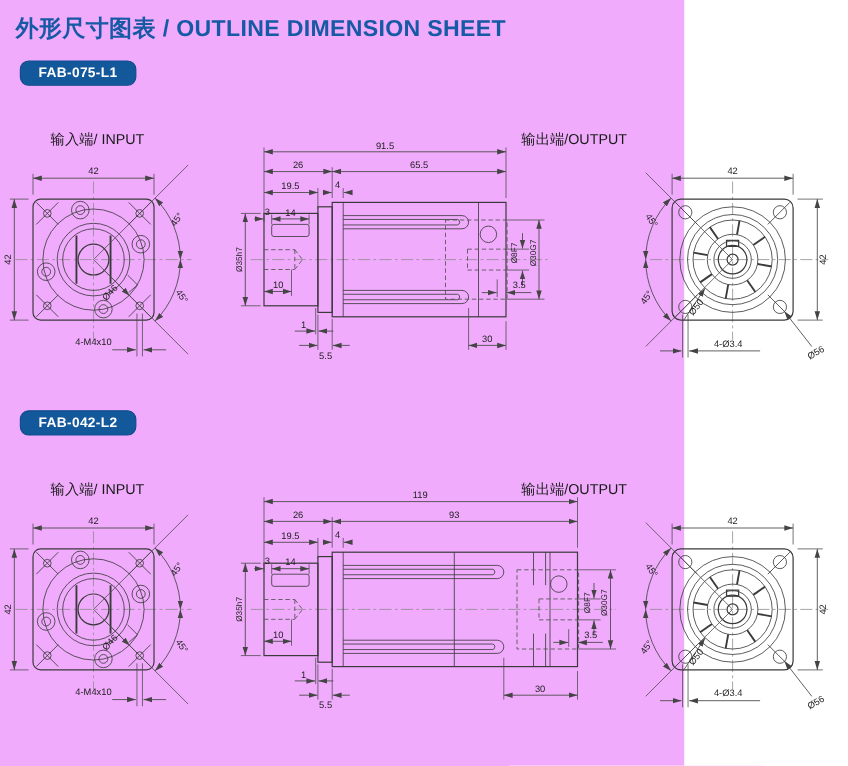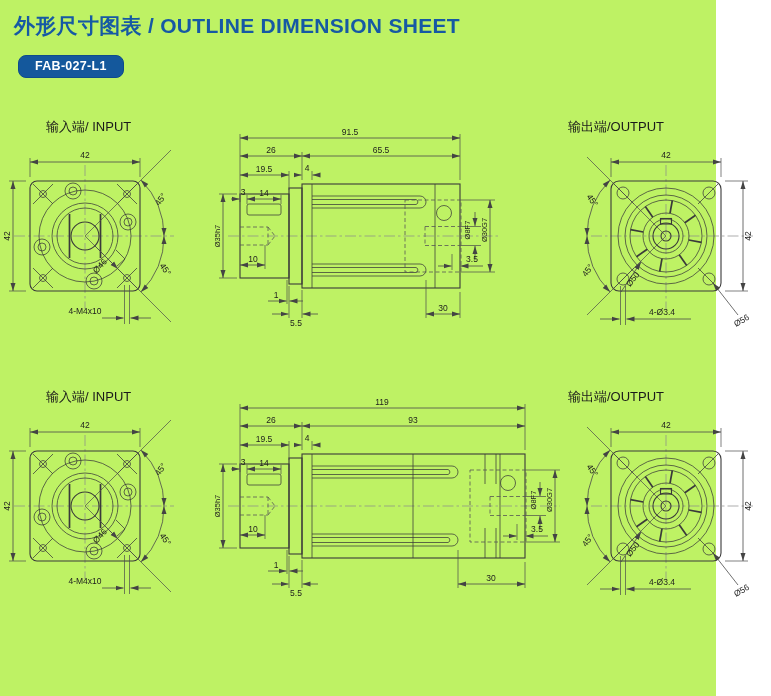--- a/index.html
+++ b/index.html
@@ -1,17 +1,17 @@
 <!DOCTYPE html>
 <html><head>
 <meta charset="utf-8">
 <style>
   html,body{margin:0;padding:0;background:#fff}
   body{width:771px;height:696px;overflow:hidden;font-family:"Liberation Sans",sans-serif}
-  .page{position:relative;width:716px;height:696px;background:#bef264}
+  .page{position:relative;width:622px;height:696px;background:#f0abfc}
   .title{margin:0;padding:12px 0 0 14px;font-size:21px;font-weight:bold;color:#1659a4;letter-spacing:.3px;white-space:nowrap}
   .badge{display:inline-block;margin:15px 0 0 18px;background:#14589c;color:#fff;font-size:12.5px;font-weight:bold;
          padding:3px 16px 4px;border-radius:8px;border:1px solid #0e4c8c;letter-spacing:.3px}
   .section2{margin-top:10px}
   .views{position:relative;display:flex;margin-top:40px;align-items:flex-end}
   .view-label{position:absolute;top:0;font-size:13px;color:#1a1a1a;white-space:nowrap}
   .in-label{left:46px}
   .out-label{right:52px}
   .col-in{flex:0 0 200px}
   .col-side{flex:0 0 371px}
@@ -39,21 +39,21 @@
       <path d="M0,0.5 L8,3 L0,5.5 Z" fill="#444"></path>
     </marker>
   </defs>
 </svg>
 
 <div class="page">
 
   <h1 class="title">外形尺寸图表 / OUTLINE DIMENSION SHEET</h1>
 
   <section>
-    <span class="badge">FAB-027-L1</span>
+    <span class="badge">FAB-075-L1</span>
 
     <div class="views">
       <div class="view-label in-label">输入端/ INPUT</div>
       <div class="view-label out-label">输出端/OUTPUT</div>
 
       <div class="col-in">
       <svg width="200" height="230" viewBox="0 0 200 230">
         <line class="cl" x1="14" y1="118" x2="174" y2="118"></line>
             <line class="cl" x1="85" y1="47" x2="85" y2="191"></line>
         <rect class="ol" x="30" y="63" width="110" height="110" rx="7"></rect>
@@ -241,20 +241,21 @@
         <line class="dim as" x1="142" y1="165" x2="167" y2="197"></line>
         <text class="dt" x="172" y="205" transform="rotate(-30 172 205)" text-anchor="middle">Ø56</text>
         <line class="dim ae" x1="50" y1="174" x2="70" y2="144"></line>
         <text class="dt" x="64" y="163" transform="rotate(-51 64 163)" text-anchor="middle">Ø50</text>
       </svg>
       </div>
     </div>
   </section>
 
   <section class="section2">
+    <span class="badge">FAB-042-L2</span>
 
     <div class="views">
       <div class="view-label in-label">输入端/ INPUT</div>
       <div class="view-label out-label">输出端/OUTPUT</div>
 
       <div class="col-in">
       <svg width="200" height="230" viewBox="0 0 200 230">
         <line class="cl" x1="14" y1="118" x2="174" y2="118"></line>
             <line class="cl" x1="85" y1="47" x2="85" y2="191"></line>
         <rect class="ol" x="30" y="63" width="110" height="110" rx="7"></rect>

